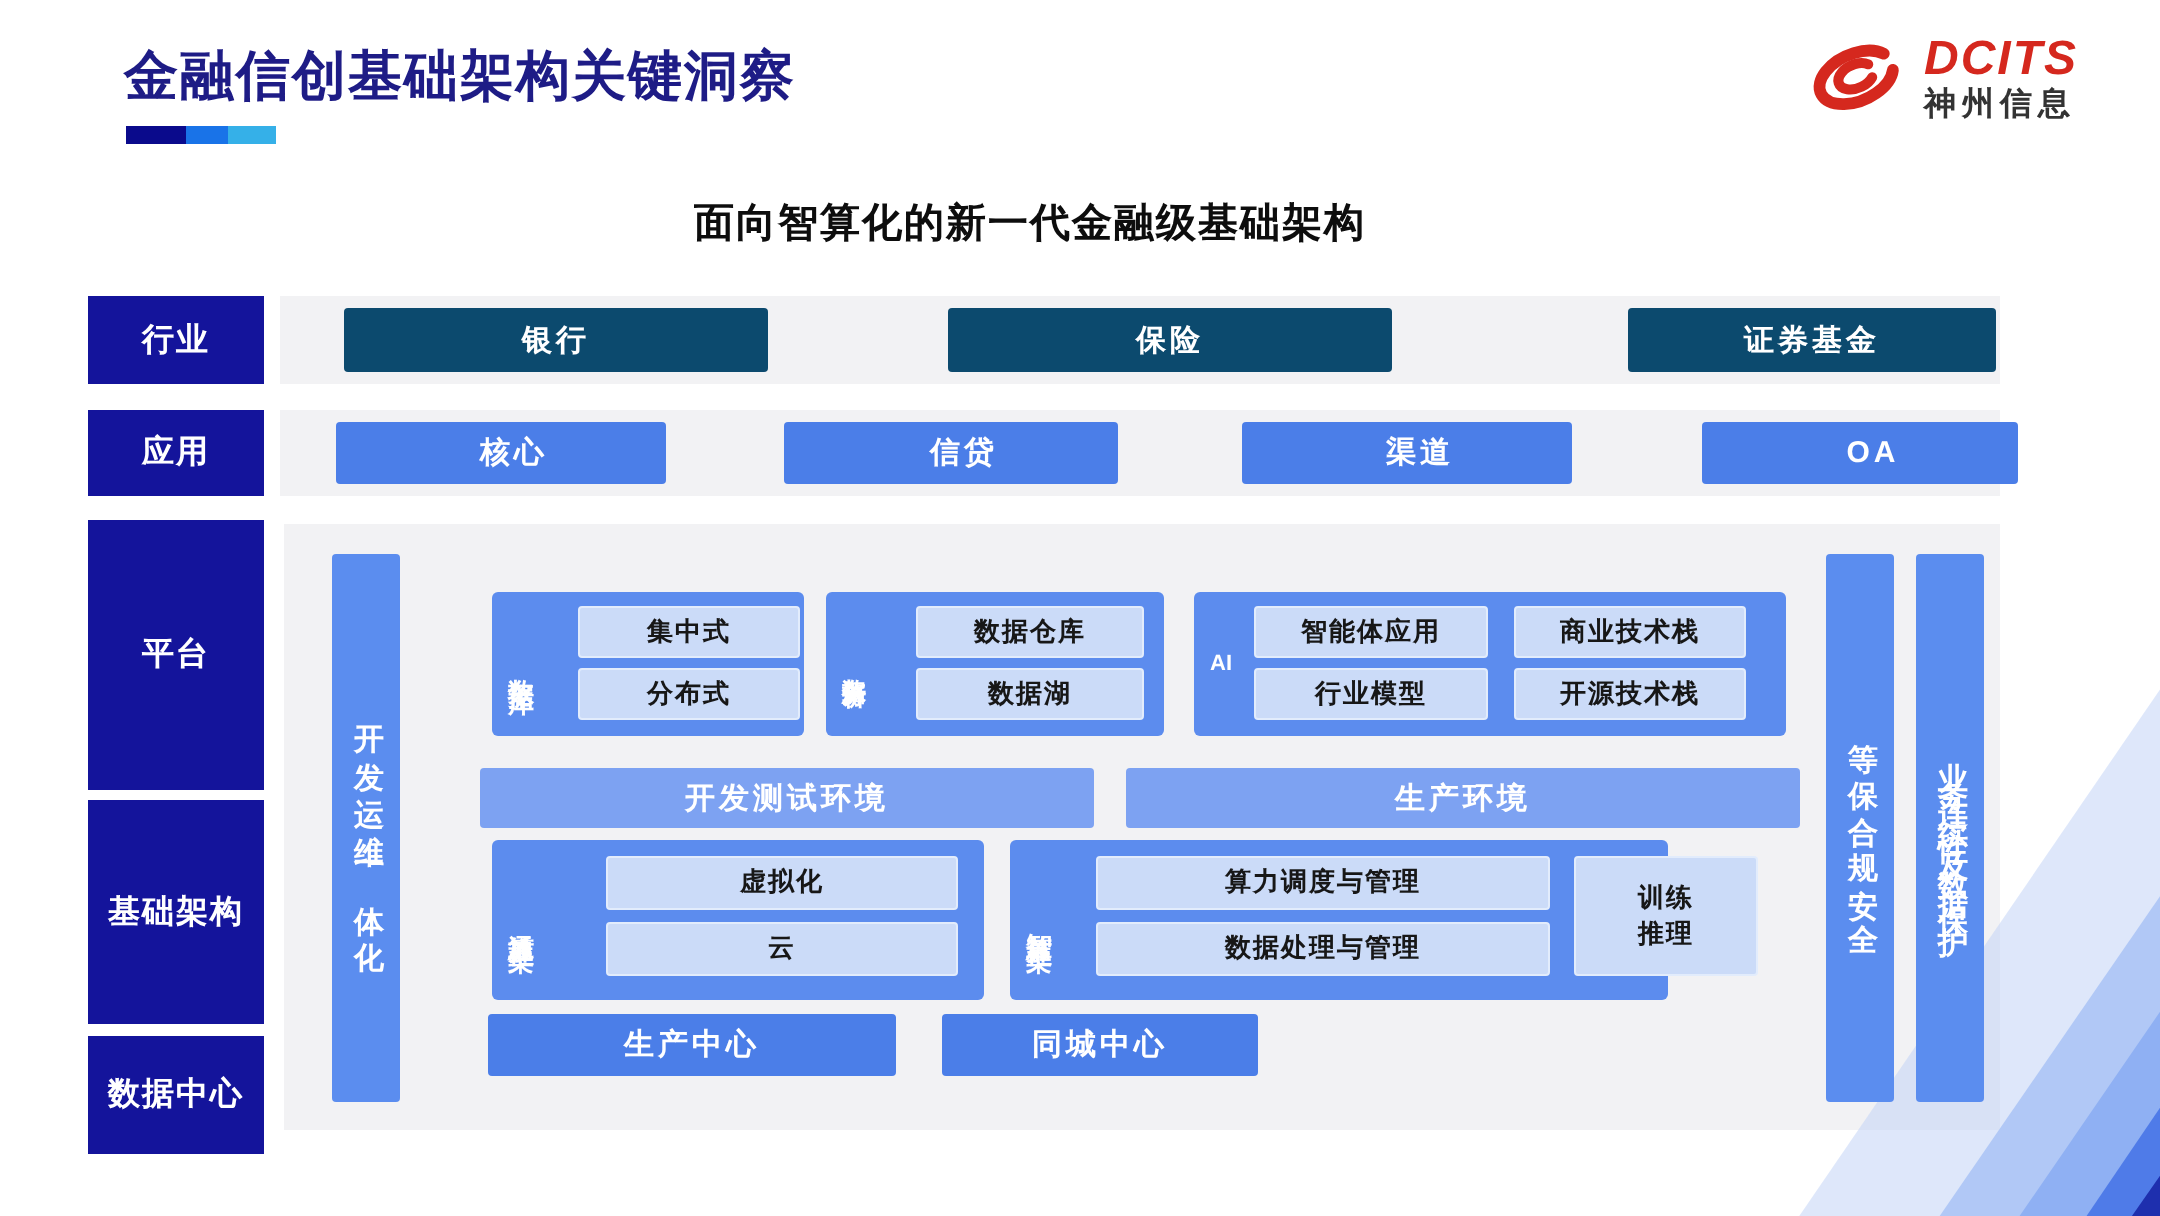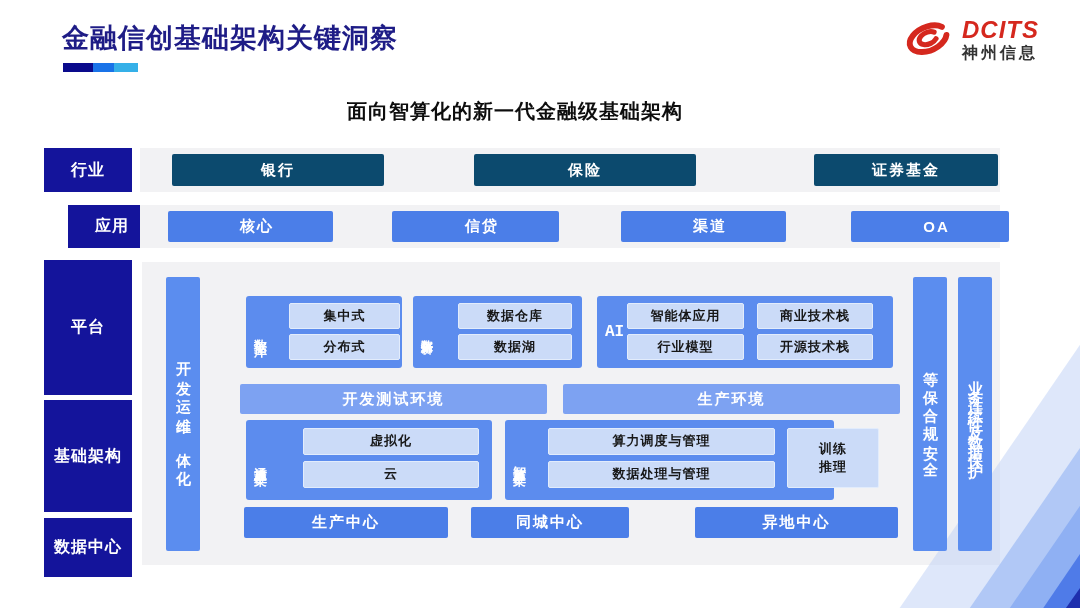--- a/index.html
+++ b/index.html
@@ -65,21 +65,21 @@
       </g>
     </svg>
     <div>
       <div class="logo-brand">DCITS</div>
       <div class="logo-company">神州信息</div>
     </div>
   </div>
   <div class="subtitle">面向智算化的新一代金融级基础架构</div>
 
   <div class="rail" style="top:148px;height:44px;">行业</div>
-  <div class="rail" style="top:205px;height:43px;margin-left:24px;">应用</div>
+  <div class="rail" style="top:205px;height:43px;">应用</div>
   <div class="rail" style="top:260px;height:135px;">平台</div>
   <div class="rail" style="top:400px;height:112px;">基础架构</div>
   <div class="rail" style="top:518px;height:59px;">数据中心</div>
 
   <div class="strip" style="top:148px;height:44px;"></div>
   <div class="btn1" style="left:172px;top:154px;width:212px;">银行</div>
   <div class="btn1" style="left:474px;top:154px;width:222px;">保险</div>
   <div class="btn1" style="left:782px;top:154px;width:184px;margin-left:32px;">证券基金</div>
 
   <div class="strip" style="top:205px;height:43px;"></div>
@@ -98,21 +98,21 @@
       <div class="chip" style="left:43px;top:38px;width:111px;height:26px;">分布式</div>
     </div>
 
     <div class="cbox" style="left:271px;top:34px;width:169px;height:72px;">
       <div class="vlabel" style="font-size:12px;letter-spacing:1px;">数据分析</div>
       <div class="chip" style="left:45px;top:7px;width:114px;height:26px;">数据仓库</div>
       <div class="chip" style="left:45px;top:38px;width:114px;height:26px;">数据湖</div>
     </div>
 
     <div class="cbox" style="left:455px;top:34px;width:296px;height:72px;">
-      <div style="position:absolute;left:8px;top:0;height:100%;display:flex;align-items:center;color:#fff;font-weight:700;font-size:16px;font-family:Liberation Mono, monospace;">AI</div>
+      <div style="position:absolute;left:8px;top:0;height:100%;display:flex;align-items:center;color:#fff;font-weight:700;font-size:11px;">AI</div>
       <div class="chip" style="left:30px;top:7px;width:117px;height:26px;">智能体应用</div>
       <div class="chip" style="left:160px;top:7px;width:116px;height:26px;">商业技术栈</div>
       <div class="chip" style="left:30px;top:38px;width:117px;height:26px;">行业模型</div>
       <div class="chip" style="left:160px;top:38px;width:116px;height:26px;">开源技术栈</div>
     </div>
 
     <div class="envbar" style="position:absolute;left:98px;top:122px;width:307px;">开发测试环境</div>
     <div class="envbar" style="position:absolute;left:421px;top:122px;width:337px;">生产环境</div>
 
     <div class="cbox" style="left:104px;top:158px;width:246px;height:80px;">
@@ -124,21 +124,20 @@
     <div class="cbox" style="left:363px;top:158px;width:329px;height:80px;">
       <div class="vlabel" style="font-size:13px;letter-spacing:2px;">智算框架</div>
       <div class="chip" style="left:43px;top:8px;width:227px;height:27px;">算力调度与管理</div>
       <div class="chip" style="left:43px;top:41px;width:227px;height:27px;">数据处理与管理</div>
       <div class="chip" style="left:282px;top:8px;width:92px;height:60px;">训练
 推理</div>
     </div>
 
     <div class="centerbtn" style="position:absolute;left:102px;top:245px;width:204px;">生产中心</div>
     <div class="centerbtn" style="position:absolute;left:329px;top:245px;width:158px;">同城中心</div>
-    <div class="centerbtn" style="position:absolute;left:553px;top:245px;width:203px;">异地中心</div>
 
     <div class="vbar" style="left:771px;top:15px;height:274px;letter-spacing:18px;">等保合规安全</div>
     <div class="vbar" style="left:816px;top:15px;height:274px;letter-spacing:9px;">业务连续性及数据保护</div>
   </div>
 
   <div class="band" style="background:rgba(195,212,246,0.55);clip-path:polygon(83.3% 100%,100% 56.7%,100% 100%);"></div>
   <div class="band" style="background:rgba(165,193,245,0.8);clip-path:polygon(89.8% 100%,100% 73.7%,100% 100%);"></div>
   <div class="band" style="background:#8FB0F3;clip-path:polygon(93.5% 100%,100% 83.2%,100% 100%);"></div>
   <div class="band" style="background:#4F7BE8;clip-path:polygon(96.6% 100%,100% 91.1%,100% 100%);"></div>
   <div class="band" style="background:#1E2FAE;clip-path:polygon(98.7% 100%,100% 96.7%,100% 100%);"></div>

